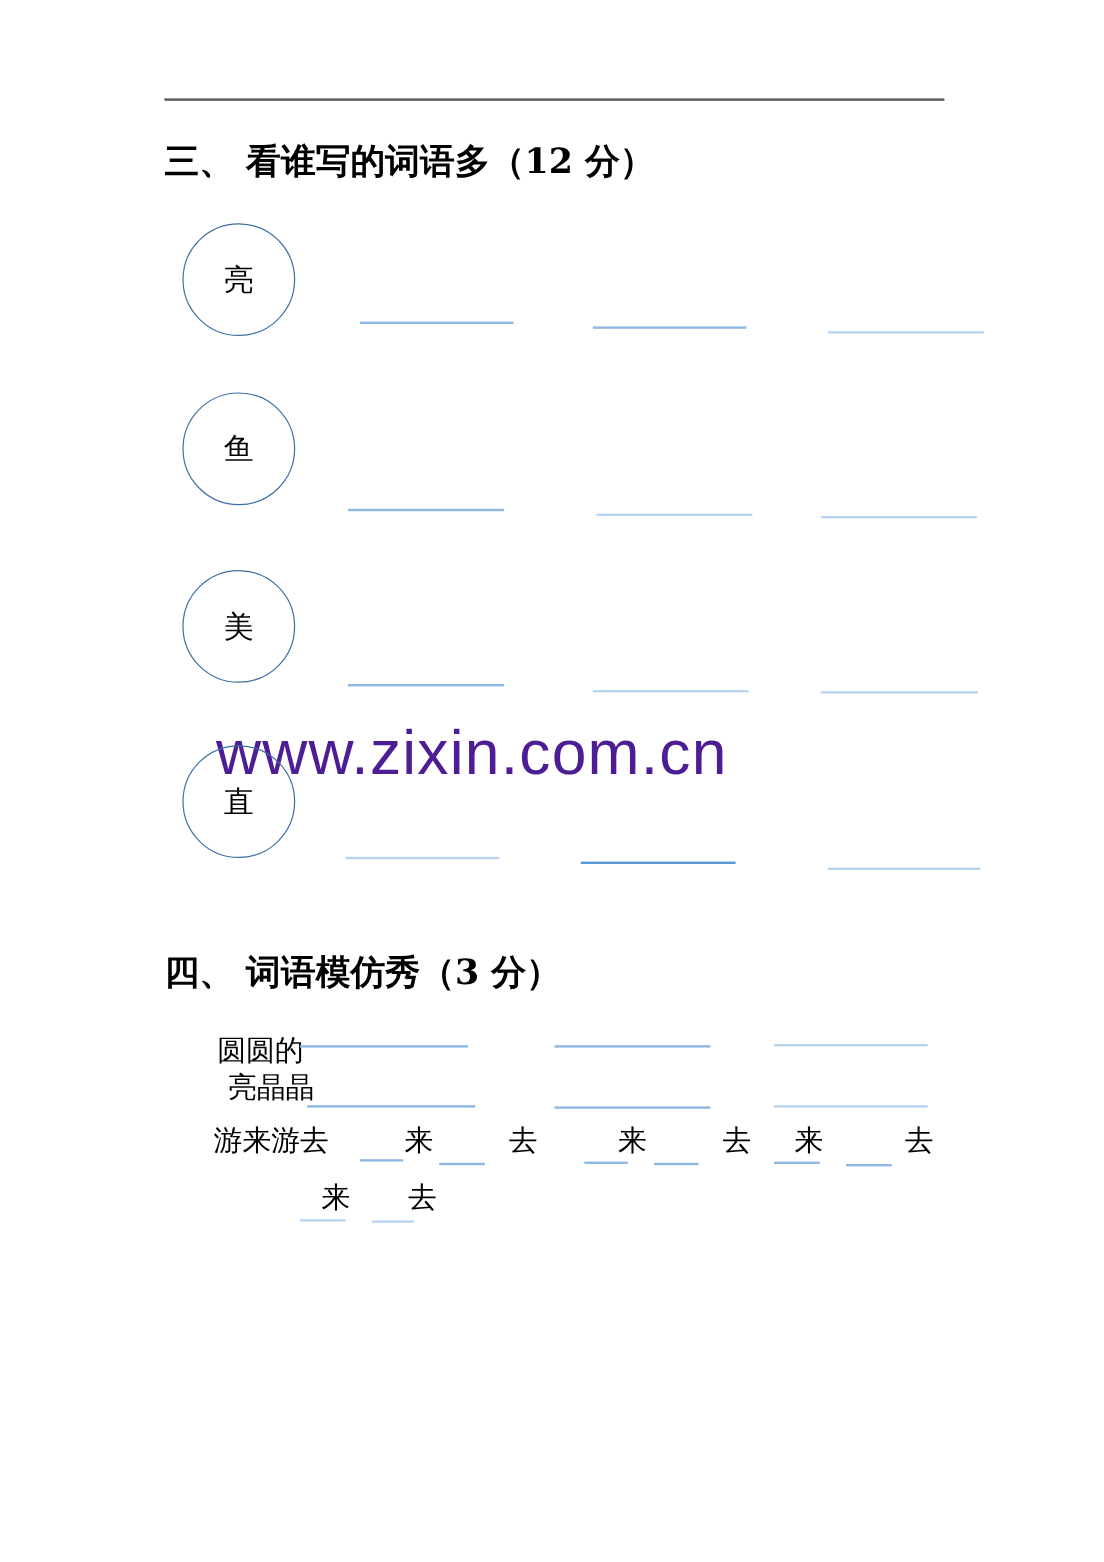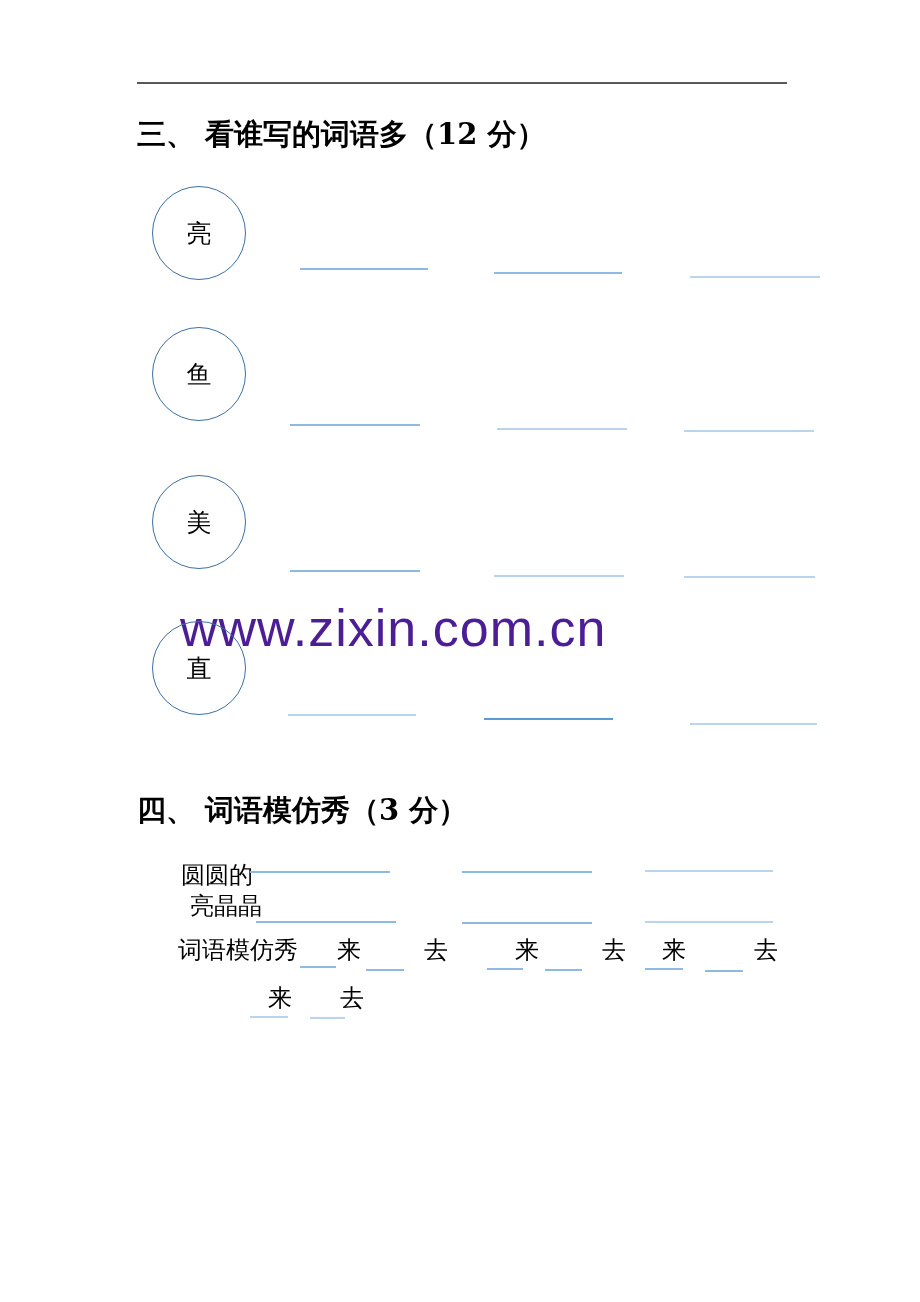--- a/index.html
+++ b/index.html
@@ -200,21 +200,21 @@
   </div>
 
   <div class="s4-row" id="s4-row-1">
     <div class="s4-label" style="left:190px; top:0px;">亮晶晶</div>
     <div class="blank-line" style="left:256px; top:27px; width:140px;"></div>
     <div class="blank-line" style="left:462px; top:28px; width:130px;"></div>
     <div class="blank-line pale" style="left:645px; top:27px; width:128px;"></div>
   </div>
 
   <div class="s4-row" id="s4-row-2">
-    <div class="s4-label" style="left:178px; top:0px;">词语模仿秀</div>
+    <div class="s4-label" style="left:178px; top:0px;">游来游去</div>
 
     <div class="blank-line" style="left:300px; top:28px; width:36px;"></div>
     <div class="pattern-token" style="left:337px; top:0px;">来</div>
     <div class="blank-line" style="left:366px; top:31px; width:38px;"></div>
     <div class="pattern-token" style="left:424px; top:0px;">去</div>
 
     <div class="blank-line" style="left:487px; top:30px; width:36px;"></div>
     <div class="pattern-token" style="left:515px; top:0px;">来</div>
     <div class="blank-line" style="left:545px; top:31px; width:37px;"></div>
     <div class="pattern-token" style="left:602px; top:0px;">去</div>

